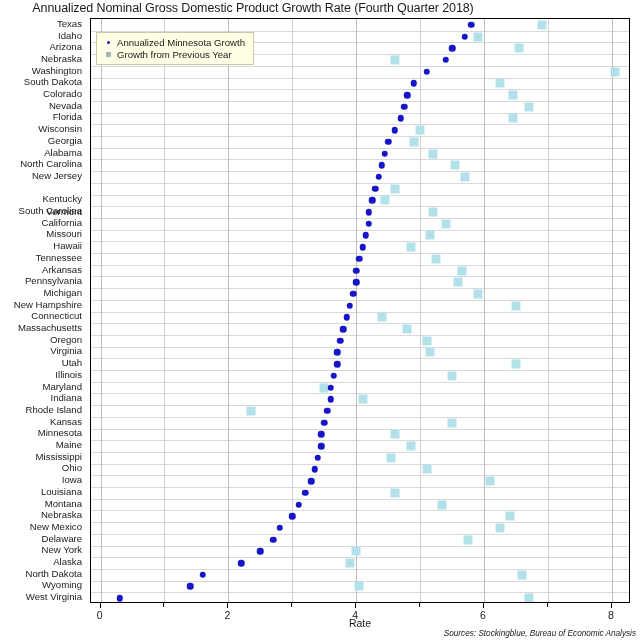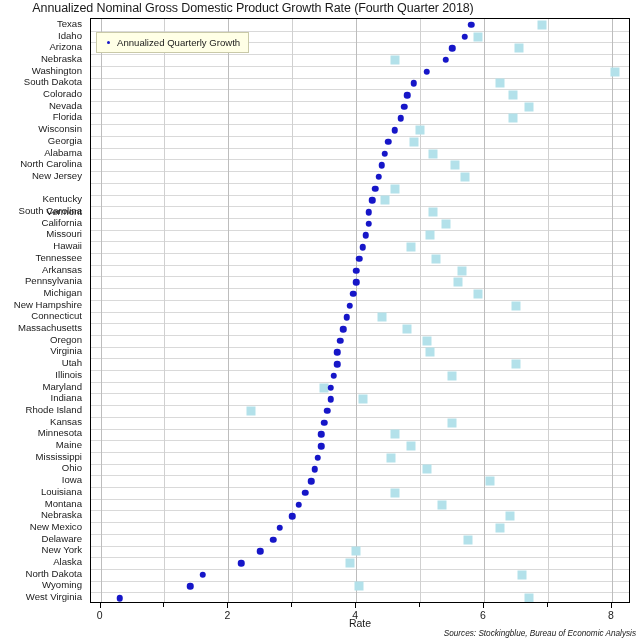--- a/index.html
+++ b/index.html
@@ -299,21 +299,25 @@
       <div class="pt dot" title="New York: 2.5" style="left: 169.349px; top: 532.35px;"></div>
       <div class="pt dot" title="Alaska: 2.2" style="left: 150.178px; top: 544.05px;"></div>
       <div class="pt dot" title="North Dakota: 1.6" style="left: 111.834px; top: 555.75px;"></div>
       <div class="pt dot" title="Wyoming: 1.4" style="left: 99.0533px; top: 567.45px;"></div>
       <div class="pt dot" title="West Virginia: 0.3" style="left: 28.7574px; top: 579.15px;"></div>
     </div>
 
   <div id="legend">
     <div class="legend-row">
       <span class="legend-key"><span class="k-dot"></span></span>
-      <span class="legend-text">Annualized Quarterly Growth</span>
+      <span class="legend-text">Annualized Minnesota Growth</span>
+    </div>
+    <div class="legend-row">
+      <span class="legend-key"><span class="k-sq"></span></span>
+      <span class="legend-text">Growth from Previous Year</span>
     </div>
   </div>
 
   <div id="xticks">
       <div class="xtickmark" style="left: 9.5858px;"></div>
       <div class="xlab" style="left: 9.5858px;">0</div>
       <div class="xtickmark" style="left: 137.396px;"></div>
       <div class="xlab" style="left: 137.396px;">2</div>
       <div class="xtickmark" style="left: 265.207px;"></div>
       <div class="xlab" style="left: 265.207px;">4</div>

